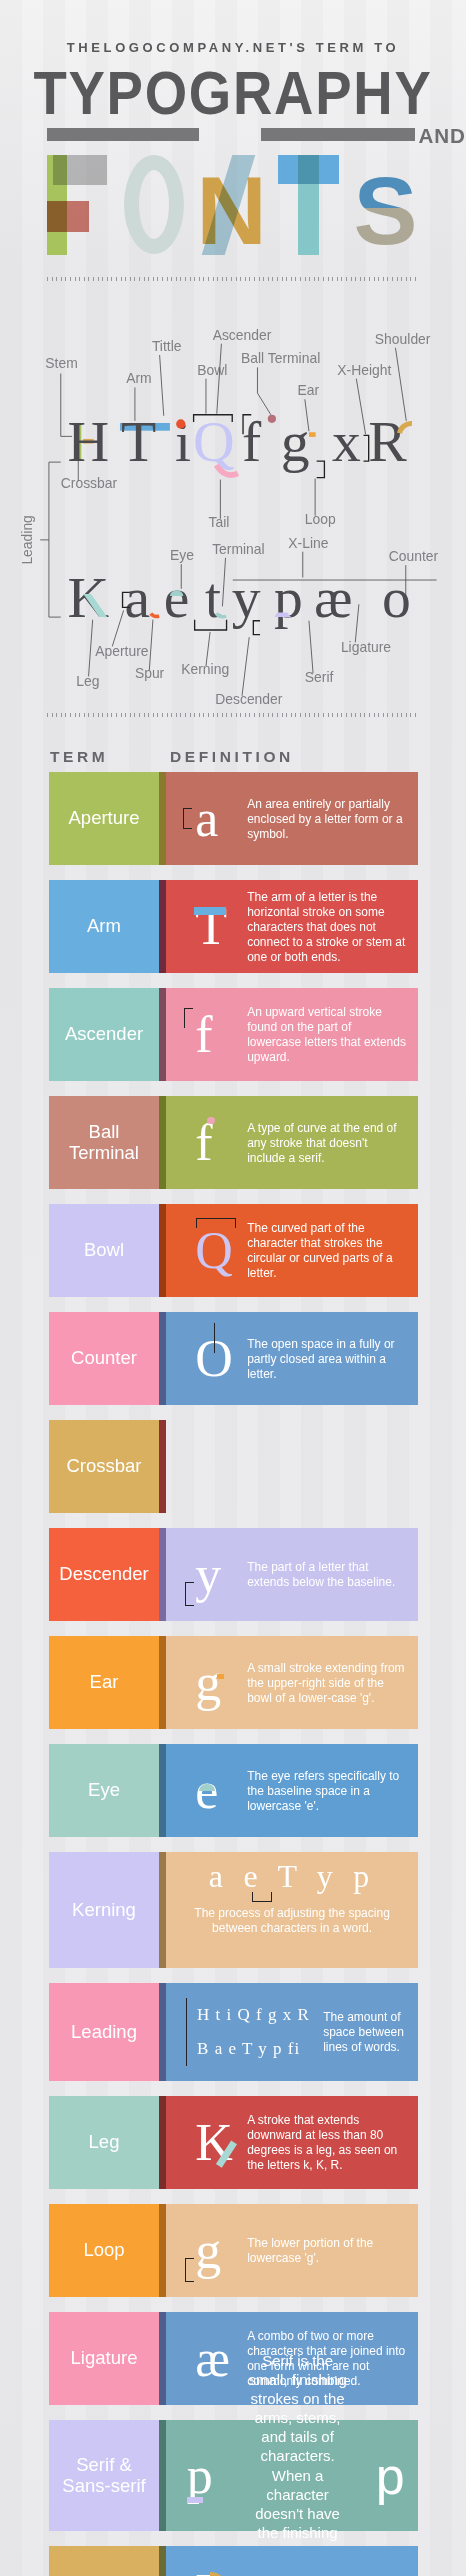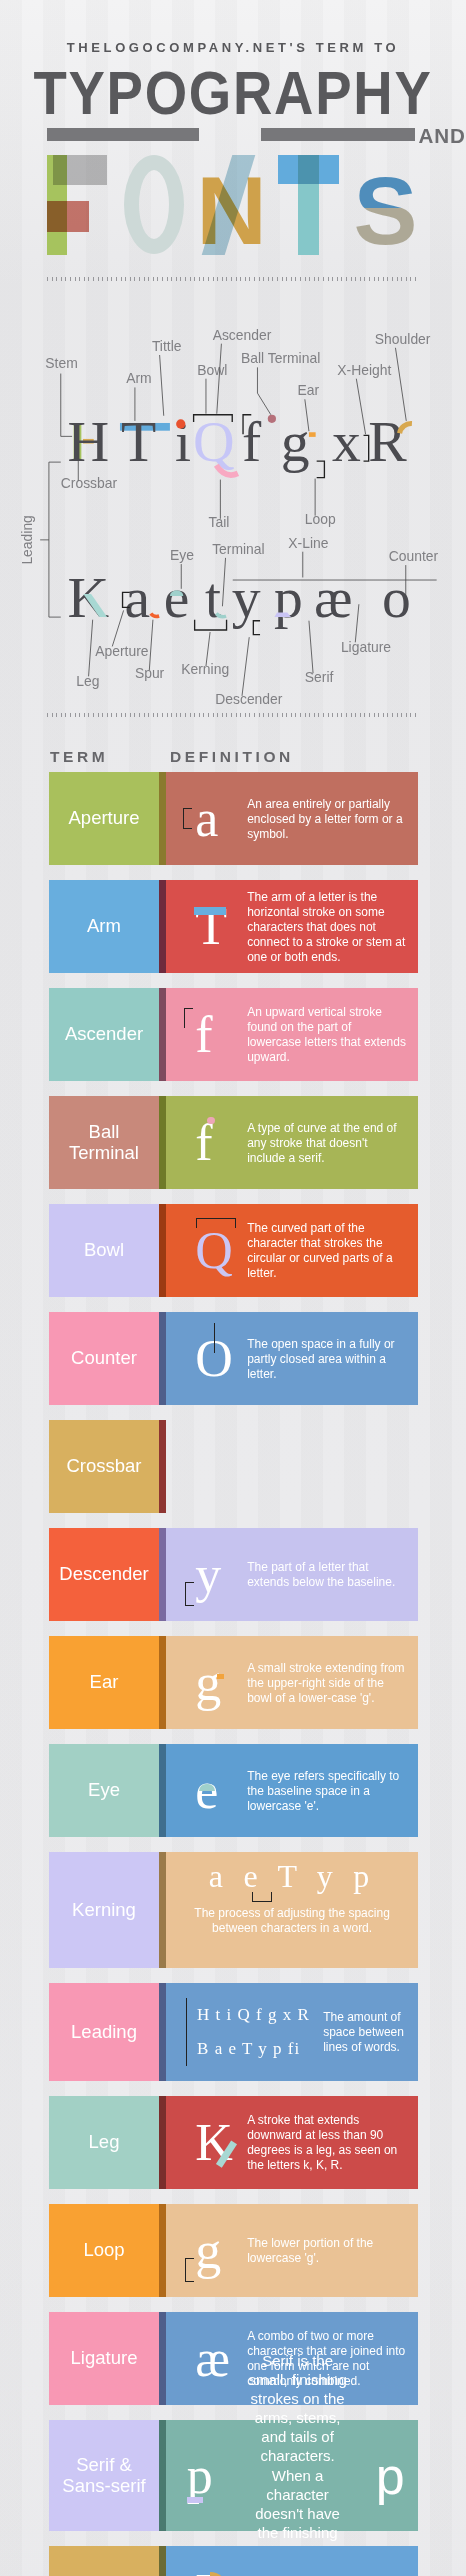--- a/index.html
+++ b/index.html
@@ -399,21 +399,21 @@
       <div class="row layout-std" style="--tl: #a2d0c5; --dk: #7a2e2c; --db: #cc4b49; --ac: #a8d8d3;">
     <div class="term">
           <span>Leg</span>
         </div>
     <div class="divider"></div>
     <div class="def">
       <div class="spec">
         <span class="glyph">K</span>
         <span class="accent acc-leg"></span>
       </div>
-      <div class="deftext">A stroke that extends downward at less than 90 degrees is a leg, as seen on the letters k, K, R.</div>
+      <div class="deftext">A stroke that extends downward at less than 80 degrees is a leg, as seen on the letters k, K, R.</div>
 
     </div>
   </div>
       <div class="row layout-std" style="--tl: #f9a132; --dk: #b06a1a; --db: #eac295; --ac: #222222;">
     <div class="term">
           <span>Loop</span>
         </div>
     <div class="divider"></div>
     <div class="def">
       <div class="spec">

